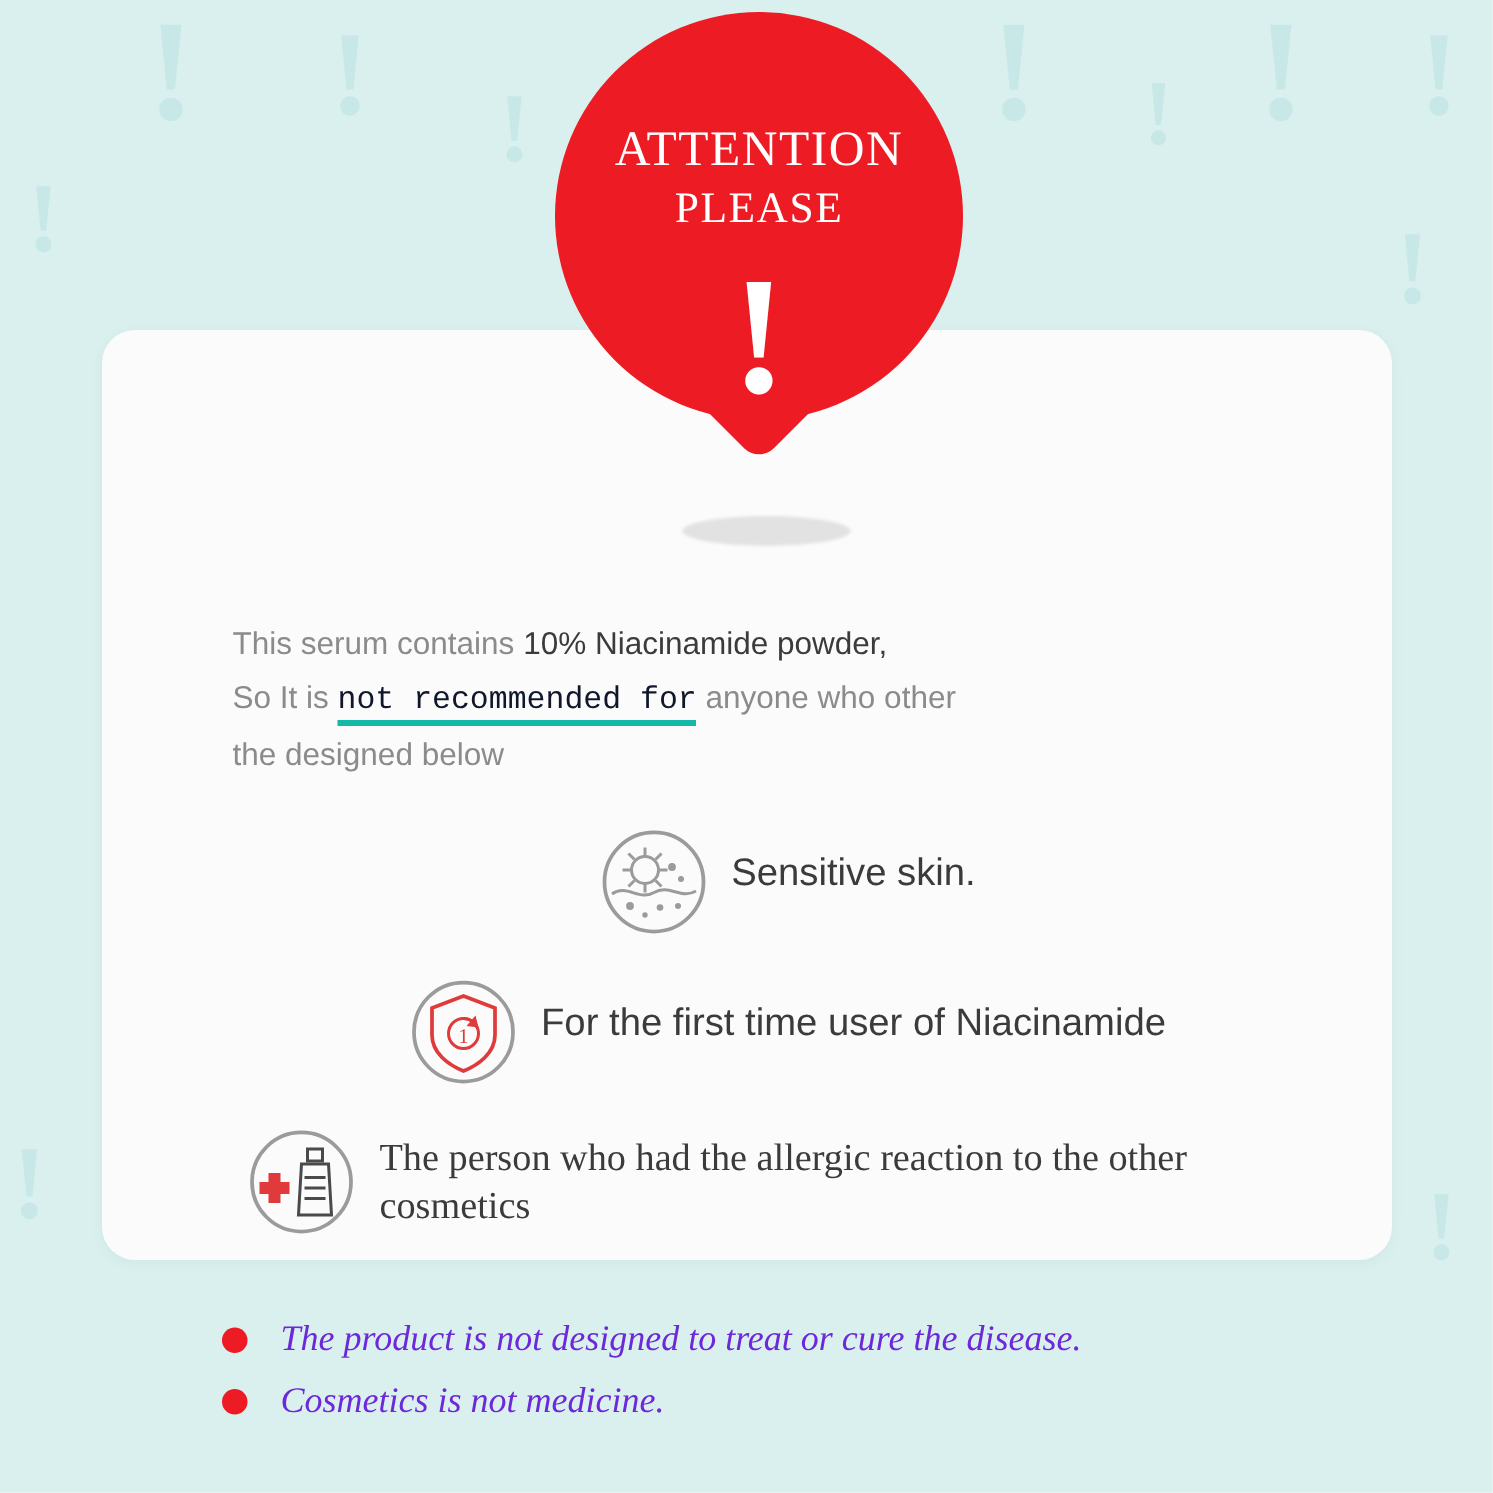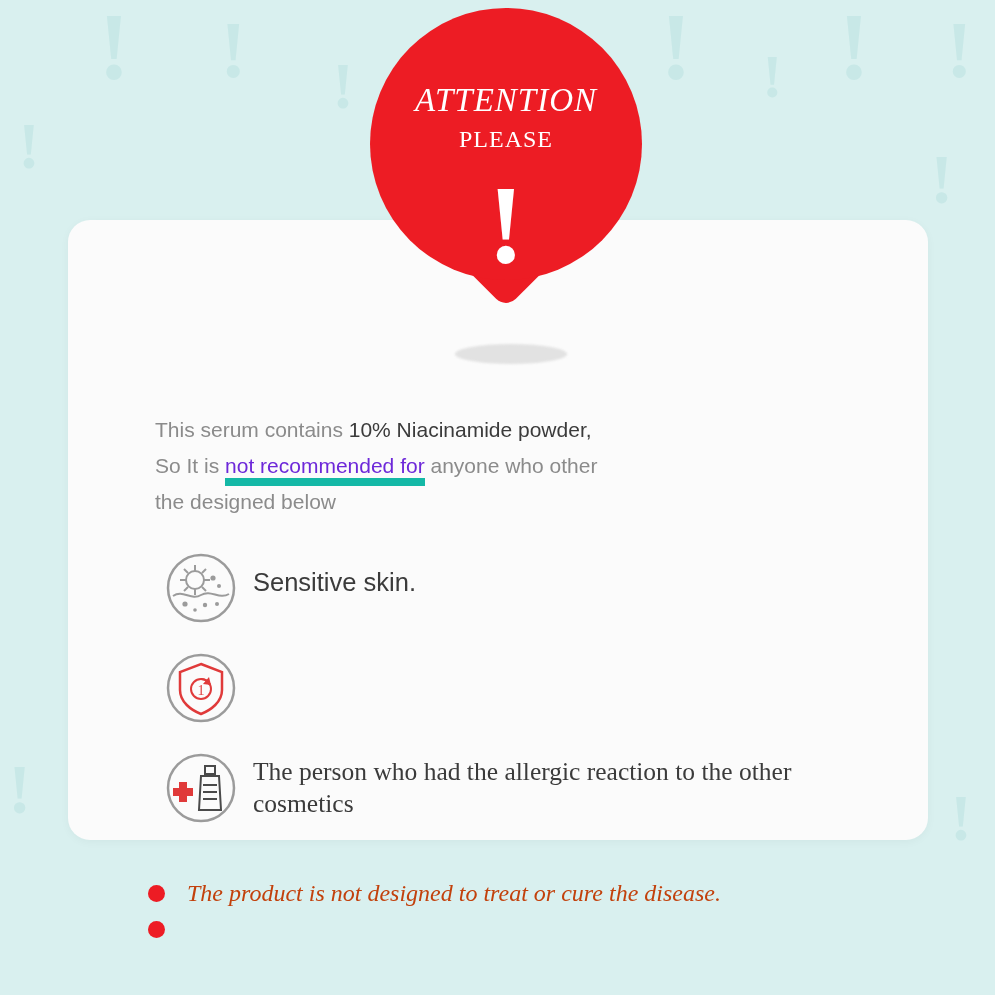--- a/index.html
+++ b/index.html
@@ -83,25 +83,24 @@
     text-align: center;
     color: #ffffff;
     font-family: "Liberation Serif", serif;
     letter-spacing: 1px;
     z-index: 3;
   }
   .pin-label .l1 {
     display: block;
     font-size: 33px;
     line-height: 40px;
-    font-style: italic;
   }
   .pin-label .l2 {
     display: block;
-    font-size: 24px;
+    font-size: 29px;
     line-height: 38px;
   }
   .pin-bang {
     position: absolute;
     left: 0;
     top: 160px;
     width: 272px;
     text-align: center;
     color: #ffffff;
     font-family: "Liberation Serif", serif;
@@ -128,36 +127,38 @@
     top: 412px;
     width: 730px;
     color: #8b8b8b;
     font-size: 21px;
     line-height: 36px;
   }
   .headline .dark {
     color: #3b3b3b;
   }
   .headline .underline-red {
-    color: #6d28d9;
-    border-bottom: 8px solid #14b8a6;
+    color: #0f172a;
+    border-bottom: 4px solid #14b8a6;
     padding-bottom: 1px;
+    font-family: Liberation Mono, monospace;
   }
 
   
   .rows {
     position: absolute;
     left: 165px;
     top: 552px;
     width: 720px;
   }
   .row {
     display: flex;
     align-items: flex-start;
     margin-bottom: 28px;
+    justify-content: center;
   }
   .row .icon {
     width: 72px;
     height: 72px;
     flex: 0 0 72px;
     margin-right: 16px;
   }
   .row .text {
     color: #3b3b3b;
     font-size: 25.5px;
@@ -186,21 +187,21 @@
     height: 17px;
     border-radius: 50%;
     background: #ed1c24;
     flex: 0 0 17px;
     margin-right: 22px;
   }
   .note .note-text {
     font-family: "Liberation Serif", serif;
     font-style: italic;
     font-size: 24px;
-    color: #c2410c;
+    color: #6d28d9;
   }
 </style>
 </head>
 <body>
 
 <div class="poster">
 
   <div class="bg-marks">
     <span class="bg-mark" style="left:98px;top:6px;font-size:96px;">!</span>
     <span class="bg-mark" style="left:220px;top:16px;font-size:80px;">!</span>
@@ -266,20 +267,21 @@
       <span class="icon">
         <svg viewBox="0 0 72 72" width="72" height="72">
           <circle cx="36" cy="36" r="33" fill="none" stroke="#9b9b9b" stroke-width="2.5"></circle>
           <path d="M36 12 L57 20 L57 38 C57 50, 46 58, 36 62 C26 58, 15 50, 15 38 L15 20 Z" fill="none" stroke="#e03a3a" stroke-width="2.5"></path>
           <circle cx="36" cy="37" r="10" fill="none" stroke="#e03a3a" stroke-width="2"></circle>
           <path d="M36 27 A10 10 0 0 1 45 33" fill="none" stroke="#e03a3a" stroke-width="2"></path>
           <path d="M44 25 L46 33 L38 32 Z" fill="#e03a3a"></path>
           <text x="36" y="43" font-size="14" font-family="Liberation Serif, serif" fill="#e03a3a" text-anchor="middle">1</text>
         </svg>
       </span>
+      <span class="text">For the first time user of Niacinamide</span>
     </div>
 
     <div class="row two-line">
       <span class="icon">
         <svg viewBox="0 0 72 72" width="72" height="72">
           <circle cx="36" cy="36" r="33" fill="none" stroke="#9b9b9b" stroke-width="2.5"></circle>
           <rect x="14" y="30" width="8" height="20" fill="#e03a3a"></rect>
           <rect x="8" y="36" width="20" height="8" fill="#e03a3a"></rect>
           <rect x="40" y="14" width="10" height="8" fill="none" stroke="#4a4a4a" stroke-width="2"></rect>
           <path d="M36 24 L54 24 L56 58 L34 58 Z" fill="none" stroke="#4a4a4a" stroke-width="2"></path>
@@ -293,16 +295,17 @@
 
   </div>
 
   <div class="notes">
     <div class="note">
       <span class="dot"></span>
       <span class="note-text">The product is not designed to treat or cure the disease.</span>
     </div>
     <div class="note">
       <span class="dot"></span>
+      <span class="note-text">Cosmetics is not medicine.</span>
     </div>
   </div>
 
 </div>
 
 </body></html>

